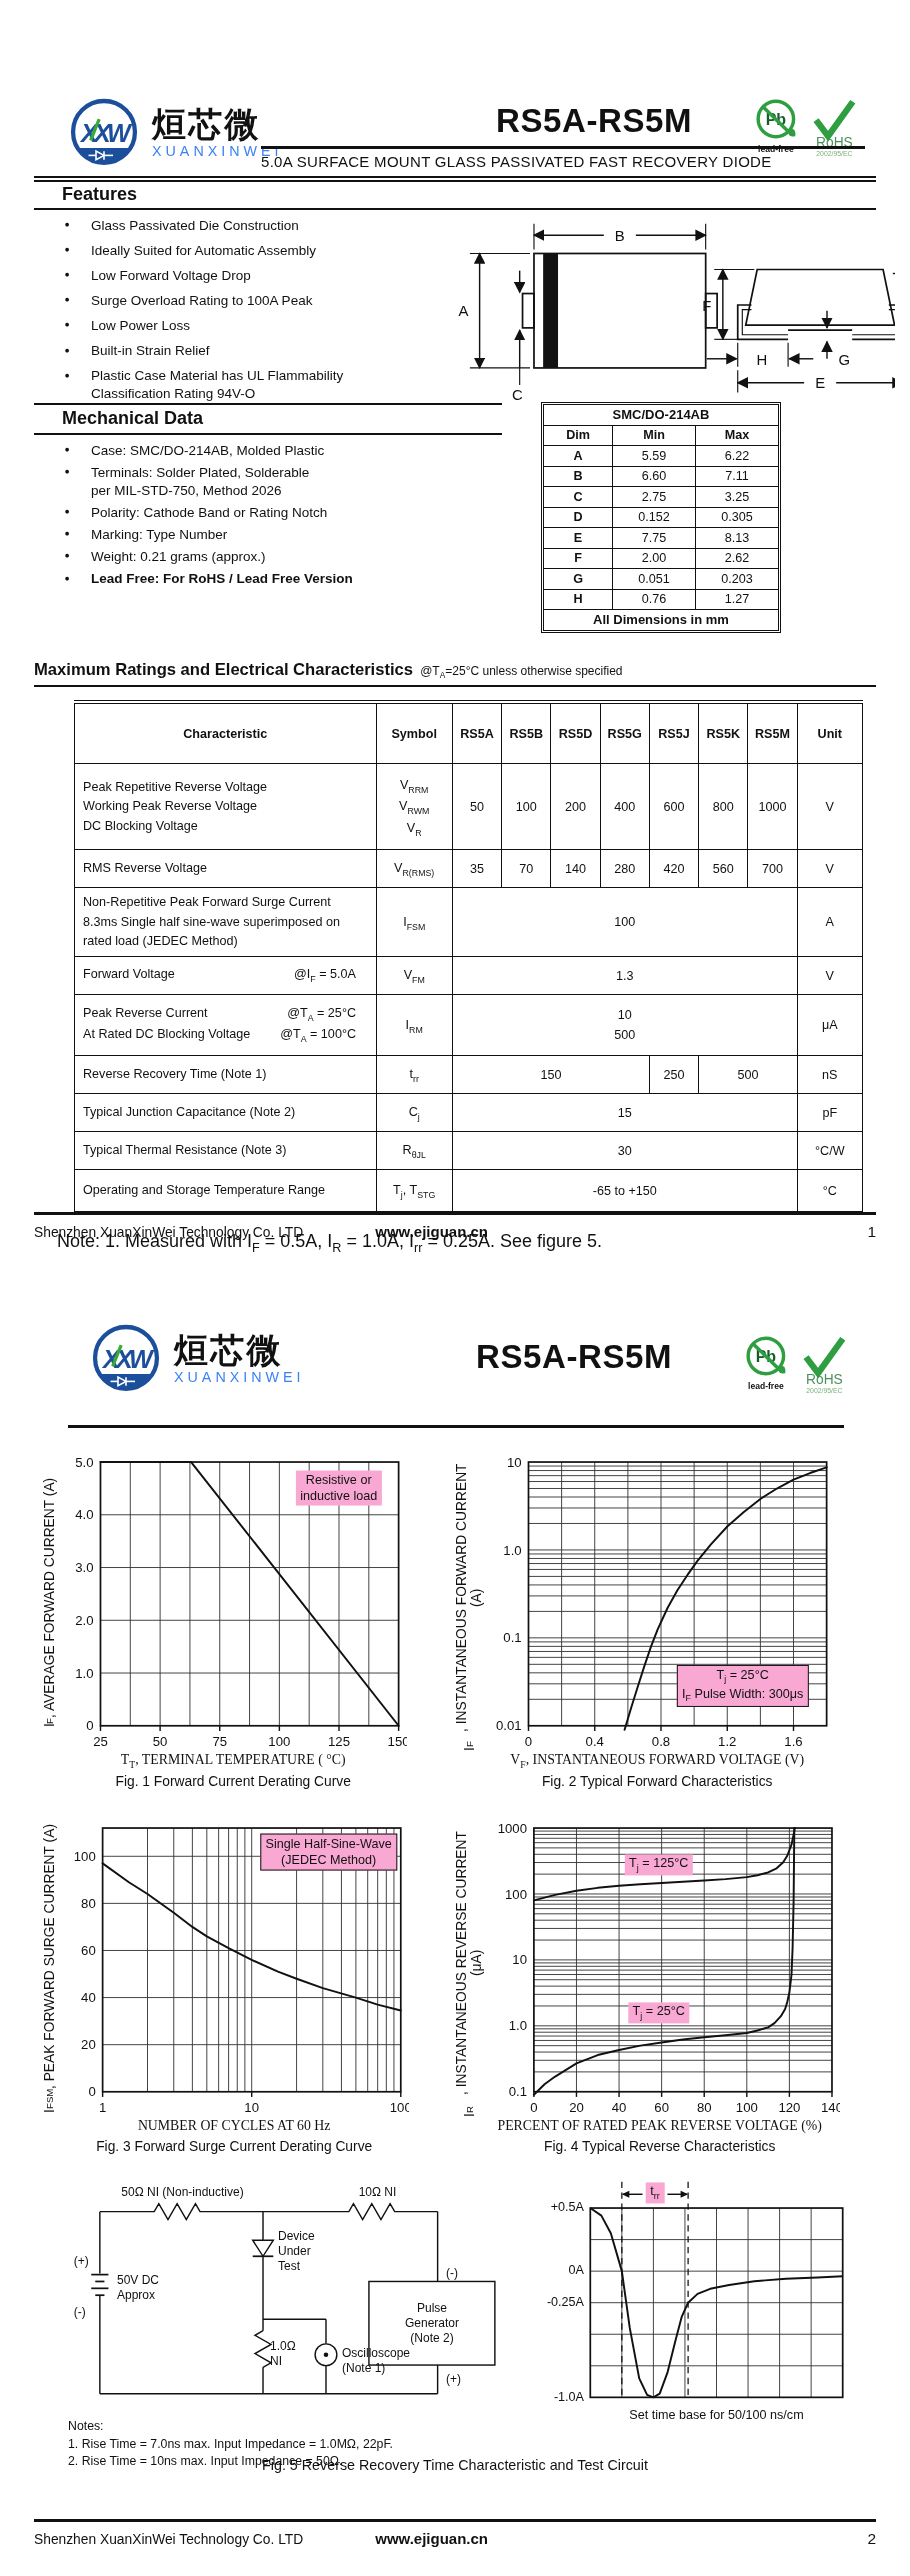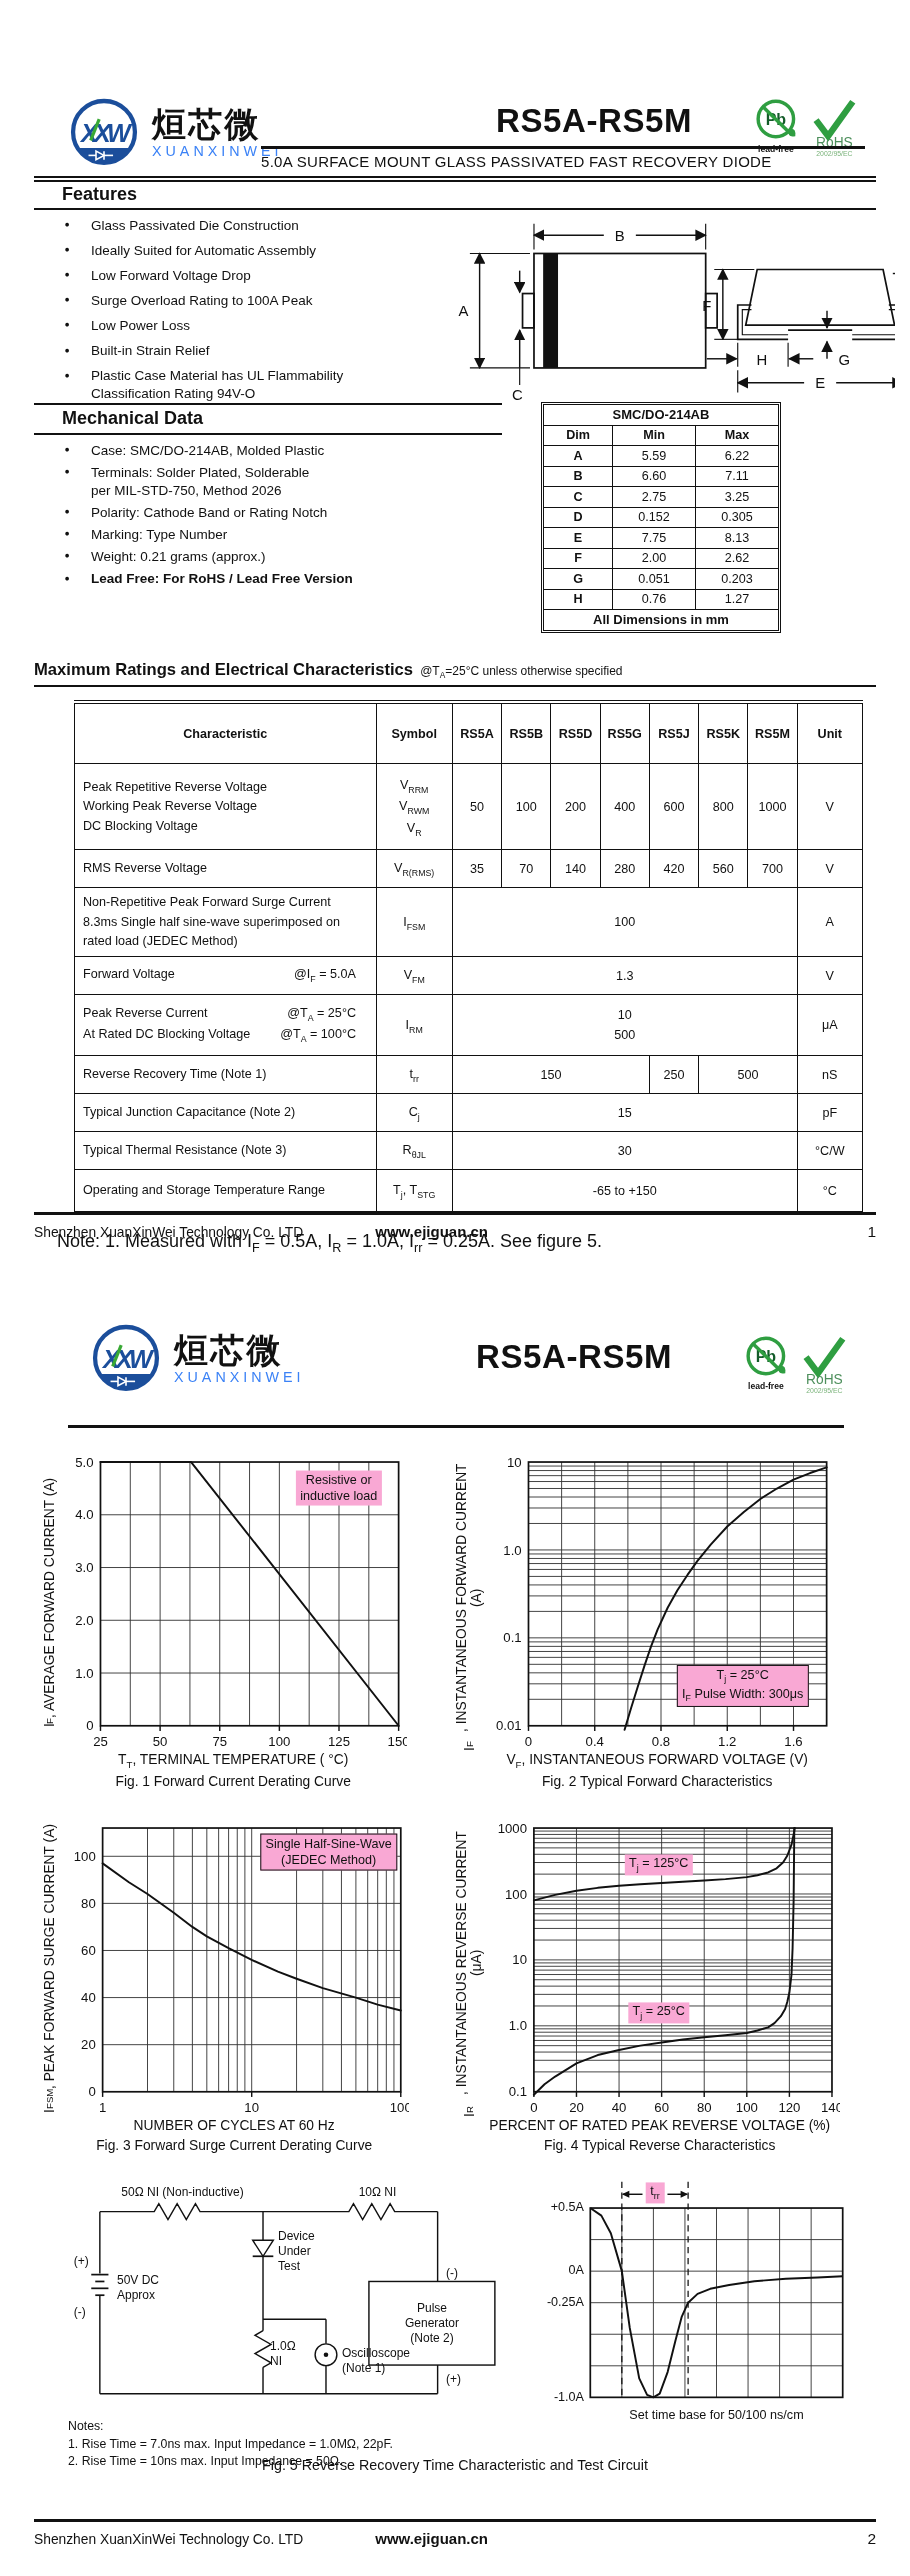--- a/index.html
+++ b/index.html
@@ -41,21 +41,21 @@
   .footer{position:absolute;left:34px;width:842px;}
   .rule-inline{height:2.9px;background:#111;}
   .foot-row{display:flex;align-items:baseline;margin-top:8px;font-size:13.8px;}
   .foot-url{font-weight:bold;font-size:15px;margin-left:72px;}
   .foot-page{margin-left:auto;font-size:15.5px;}
   
   .chart-block{position:absolute;display:flex;align-items:flex-start;}
   .yaxis-label{height:297px;display:flex;align-items:center;justify-content:center;writing-mode:vertical-rl;transform:rotate(180deg);font-size:13.8px;width:20.7px;text-align:center;}
   .plot-col{text-align:center;}
   .plotwrap{position:relative;}
-  .xaxis-label{font-size:13.8px;margin-top:1.1px;}
+  .xaxis-label{font-size:13.8px;margin-top:1.1px;font-family:Liberation Serif, serif;}
   .fig-caption{font-size:13.8px;margin-top:4.6px;}
   .ann{position:absolute;transform:translate(-50%,-50%);font-size:12.6px;line-height:1.3;text-align:center;background:#f9a8d4;padding:1.1px 4.6px;white-space:nowrap;}
   .ann.boxed{border:1.1px solid #111;}
   svg .tk{font:23px "Liberation Sans",sans-serif;fill:#111;}
   svg .dimtxt{font:26px "Liberation Sans",sans-serif;fill:#111;}
   
   .circuit{position:absolute;width:459px;}
   .circuit-inner{position:relative;width:453px;height:229px;}
   .clabel{position:absolute;font-size:12px;line-height:1.25;}
   .clabel.ctr{text-align:center;}

